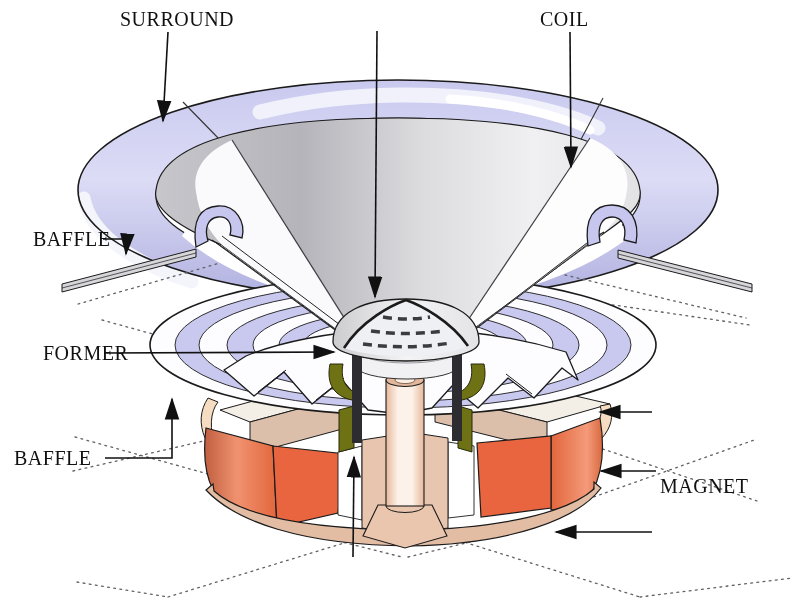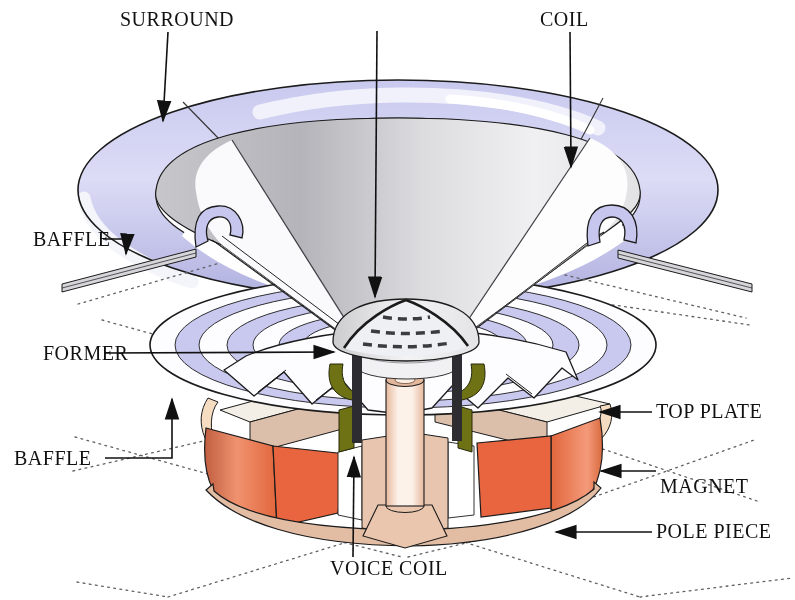--- a/index.html
+++ b/index.html
@@ -209,17 +209,14 @@
     <path d="M652,532 L556,532" marker-end="url(#ah)"></path>
     <path d="M353,557 L354,457" marker-end="url(#ah)"></path>
   </g>
 </svg>
 
   <div class="lbl lbl-surround">SURROUND</div>
   <div class="lbl lbl-cone">COIL</div>
   <div class="lbl lbl-baffle">BAFFLE</div>
   <div class="lbl lbl-former">FORMER</div>
   <div class="lbl lbl-spider">BAFFLE</div>
-  <div class="lbl lbl-topplate">TOP PLATE</div>
   <div class="lbl lbl-magnet">MAGNET</div>
-  <div class="lbl lbl-polepiece">POLE PIECE</div>
-  <div class="lbl lbl-voicecoil">VOICE COIL</div>
 </div>
 
 </body></html>

